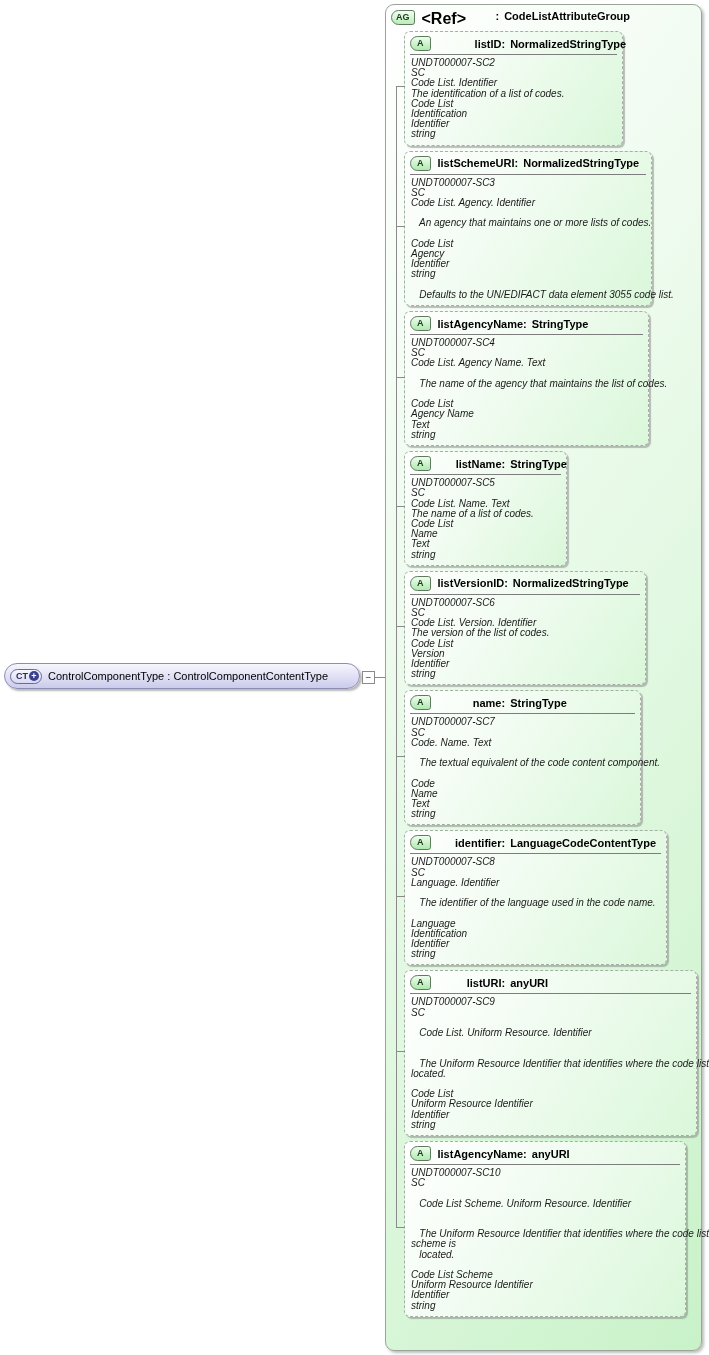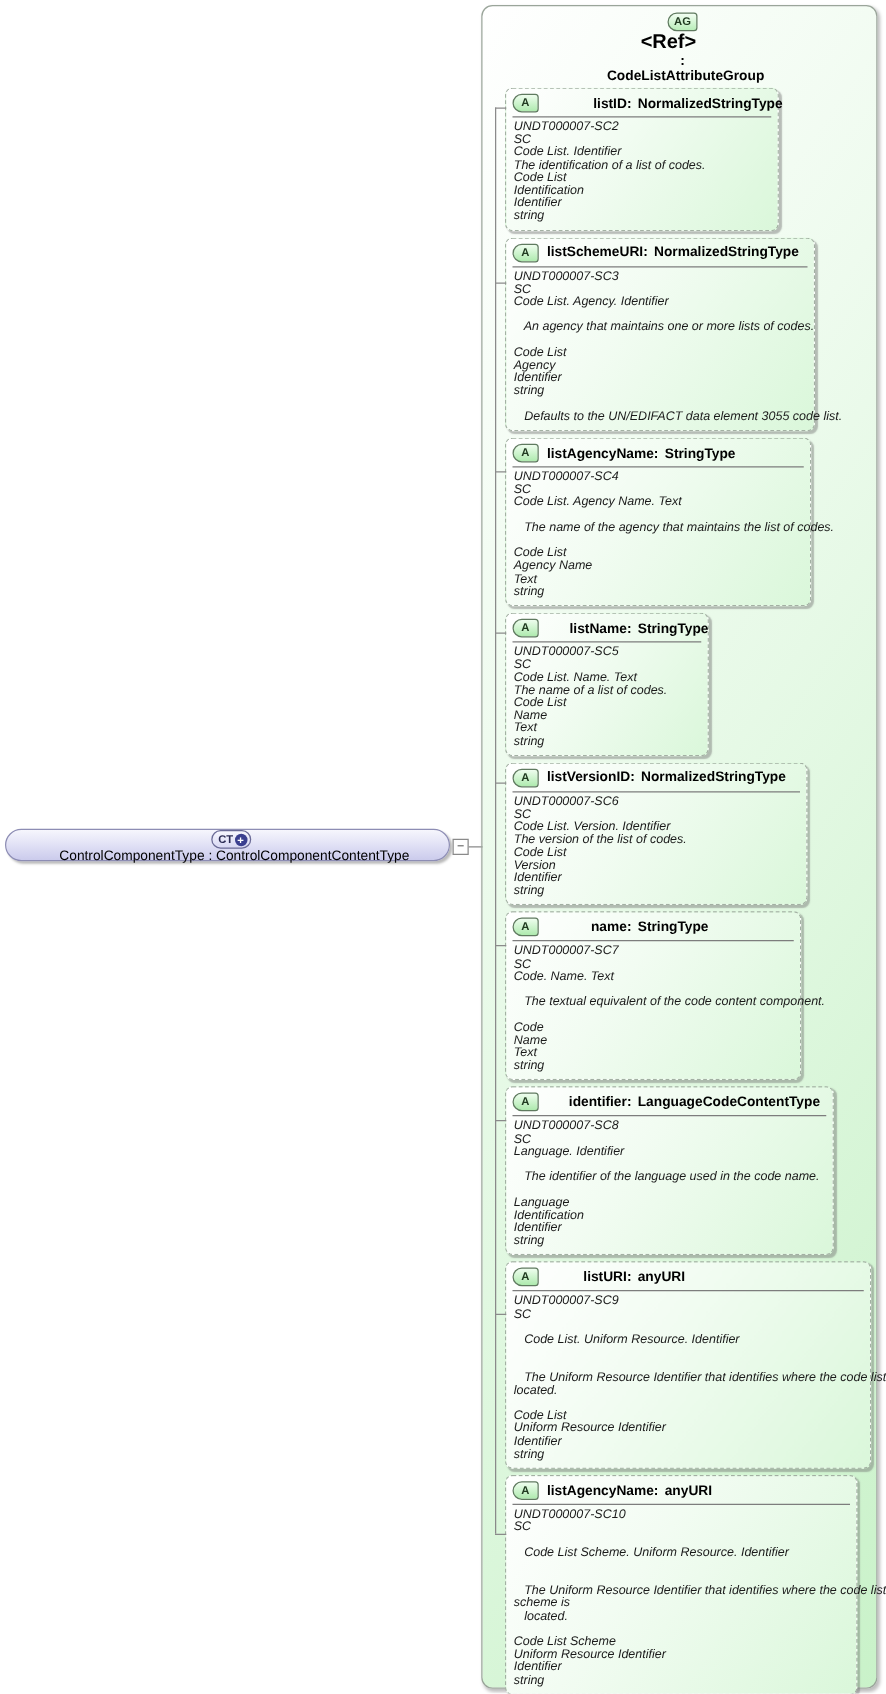--- a/index.html
+++ b/index.html
@@ -7,21 +7,21 @@
     position:relative;width:709px;height:1355px;overflow:hidden;
     font-family:"Liberation Sans",sans-serif;background:#ffffff;
   }
 
   
   .ct-box{
     position:absolute;left:4px;top:663px;width:356px;height:26px;
     border:1px solid #8d8db4;border-radius:13px;
     background:linear-gradient(180deg,#f6f6fd 0%,#e3e3f6 45%,#cbcbec 100%);
     box-shadow:2px 2px 2px #b9b9b9;
-    display:flex;align-items:center;padding-left:5px;box-sizing:border-box;flex-direction:column;
+    display:flex;align-items:center;padding-left:5px;box-sizing:border-box;
   }
   .ct-badge{
     display:inline-flex;align-items:center;border:1px solid #6a6a96;border-radius:8px;
     background:linear-gradient(180deg,#f7f7fe,#d8d8f3);
     font-size:9px;font-weight:bold;color:#2c2c54;padding:1px 2px 1px 5px;height:11px;line-height:11px;
   }
   .plus-circle{
     display:inline-block;width:10px;height:10px;margin-left:1px;border-radius:50%;
     background:#3a3f8f;color:#ffffff;font-size:9px;line-height:10px;text-align:center;font-weight:bold;
   }
@@ -34,21 +34,21 @@
   }
   .ct-hline{position:absolute;left:375px;top:677px;width:21px;height:1px;background:#8a8a8a;}
 
   
   .group{
     position:absolute;left:385px;top:4px;width:317px;height:1347px;box-sizing:border-box;
     border:1px solid #9aa59a;border-radius:9px;
     background:linear-gradient(125deg,#ffffff 0%,#eefbee 35%,#c9f2c9 100%);
     box-shadow:2px 2px 3px #bdbdbd;
   }
-  .group-header{display:flex;align-items:center;padding:5px 0 0 5px;flex-direction:column;}
+  .group-header{display:flex;padding:5px 0 0 5px;}
   .ag-badge{
     display:inline-block;border:1px solid #5f7a5f;border-radius:8px 3px 3px 8px;
     background:linear-gradient(180deg,#f2fef2,#b9edb9);
     font-size:9px;font-weight:bold;color:#203a20;padding:1px 4px;height:11px;line-height:11px;
   }
   .group-name{font-size:16px;font-weight:bold;color:#000;margin-left:7px;min-width:74px;white-space:nowrap;}
   .group-colon{font-size:11px;font-weight:bold;color:#000;}
   .group-type{font-size:11px;font-weight:bold;color:#000;margin-left:5px;white-space:nowrap;}
 
   

